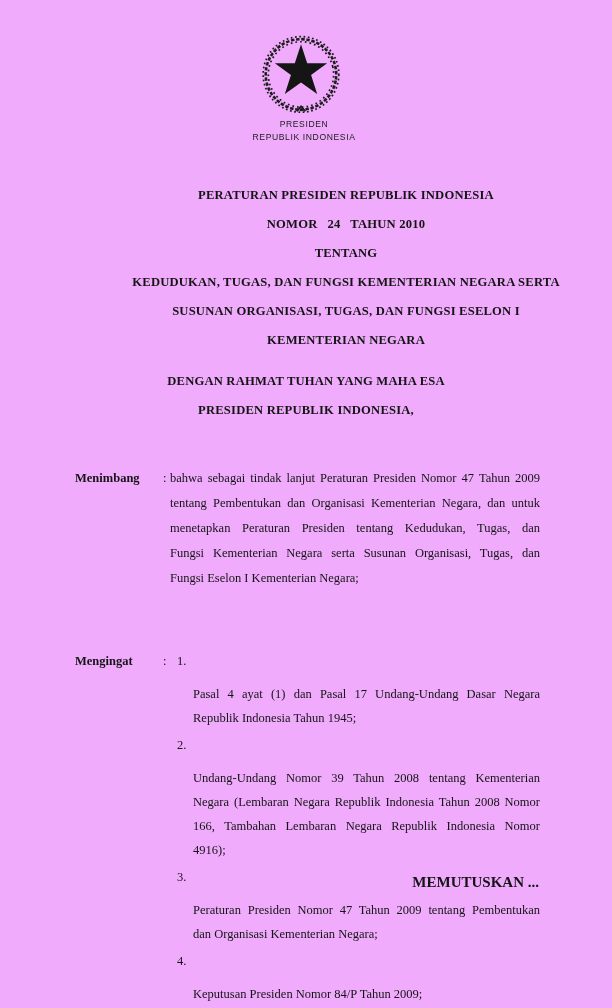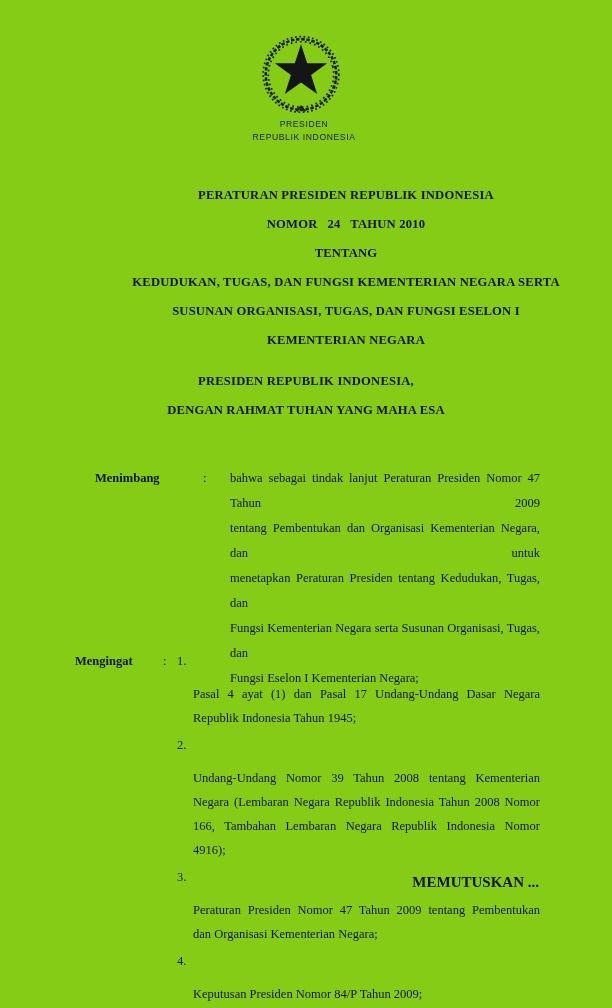--- a/index.html
+++ b/index.html
@@ -4,21 +4,21 @@
 <style>
   html, body { margin: 0; padding: 0; }
   body {
     width: 612px; height: 1008px;
     background: #ffffff;
     font-family: "Liberation Serif", serif;
     color: #141414;
     position: relative;
     overflow: hidden;
   }
-  .page { position: absolute; inset: 0; background: #84cc16; }
+  .page { position: absolute; inset: 0; background: #f0abfc; }
 
   
   .seal-wrap { position: absolute; top: 34px; left: 255px; width: 92px; height: 86px; }
   .seal-wrap svg { display: block; width: 92px; height: 86px; }
   .org-lines {
     position: absolute; top: 118px; left: -2px; width: 612px;
     text-align: center;
     font-family: "Liberation Sans", sans-serif;
     font-size: 8.6px; line-height: 13px; letter-spacing: 0.6px;
     color: #202020;
@@ -37,21 +37,21 @@
     position: absolute; top: 367px; left: 0; width: 612px;
     text-align: center; font-weight: bold;
     font-size: 12.6px; line-height: 29px; letter-spacing: 0.2px;
   }
 
   
   .clause { position: absolute; left: 75px; width: 465px; display: flex; font-size: 12.5px; }
   .clause .label { width: 88px; font-weight: bold; flex: 0 0 auto; }
   .clause .colon { flex: 0 0 auto; }
   #menimbang { top: 466px; }
-  #menimbang .label, #menimbang .colon, #menimbang .content { line-height: 25px; margin-left: 20px; }
+  #menimbang .label, #menimbang .colon, #menimbang .content { line-height: 25px; }
   #menimbang .colon { width: 7px; }
   #menimbang .content { width: 370px; }
   #mengingat { top: 649px; }
   #mengingat .label, #mengingat .colon { line-height: 24px; }
   #mengingat .colon { width: 14px; }
   .items { width: 363px; }
   .item { display: flex; margin-bottom: 3px; }
   .item .num { width: 16px; flex: 0 0 auto; line-height: 24px; }
   .item .itext { width: 347px; line-height: 24px; margin-top: 33px; }
 
@@ -90,22 +90,22 @@
   <div class="title-block">
     <div class="title-line">PERATURAN PRESIDEN REPUBLIK INDONESIA</div>
     <div class="title-line">NOMOR   24   TAHUN 2010</div>
     <div class="title-line">TENTANG</div>
     <div class="title-line">KEDUDUKAN, TUGAS, DAN FUNGSI KEMENTERIAN NEGARA SERTA</div>
     <div class="title-line">SUSUNAN ORGANISASI, TUGAS, DAN FUNGSI ESELON I</div>
     <div class="title-line">KEMENTERIAN NEGARA</div>
   </div>
 
   <div class="preamble-block">
+    <div>DENGAN RAHMAT TUHAN YANG MAHA ESA</div>
     <div>PRESIDEN REPUBLIK INDONESIA,</div>
-    <div>DENGAN RAHMAT TUHAN YANG MAHA ESA</div>
   </div>
 
   <div class="clause" id="menimbang">
     <div class="label">Menimbang</div>
     <div class="colon">:</div>
     <div class="content">
       <div class="jl">bahwa sebagai tindak lanjut Peraturan Presiden Nomor 47 Tahun 2009</div>
       <div class="jl">tentang Pembentukan dan Organisasi Kementerian Negara, dan untuk</div>
       <div class="jl">menetapkan Peraturan Presiden tentang Kedudukan, Tugas, dan</div>
       <div class="jl">Fungsi Kementerian Negara serta Susunan Organisasi, Tugas, dan</div>

